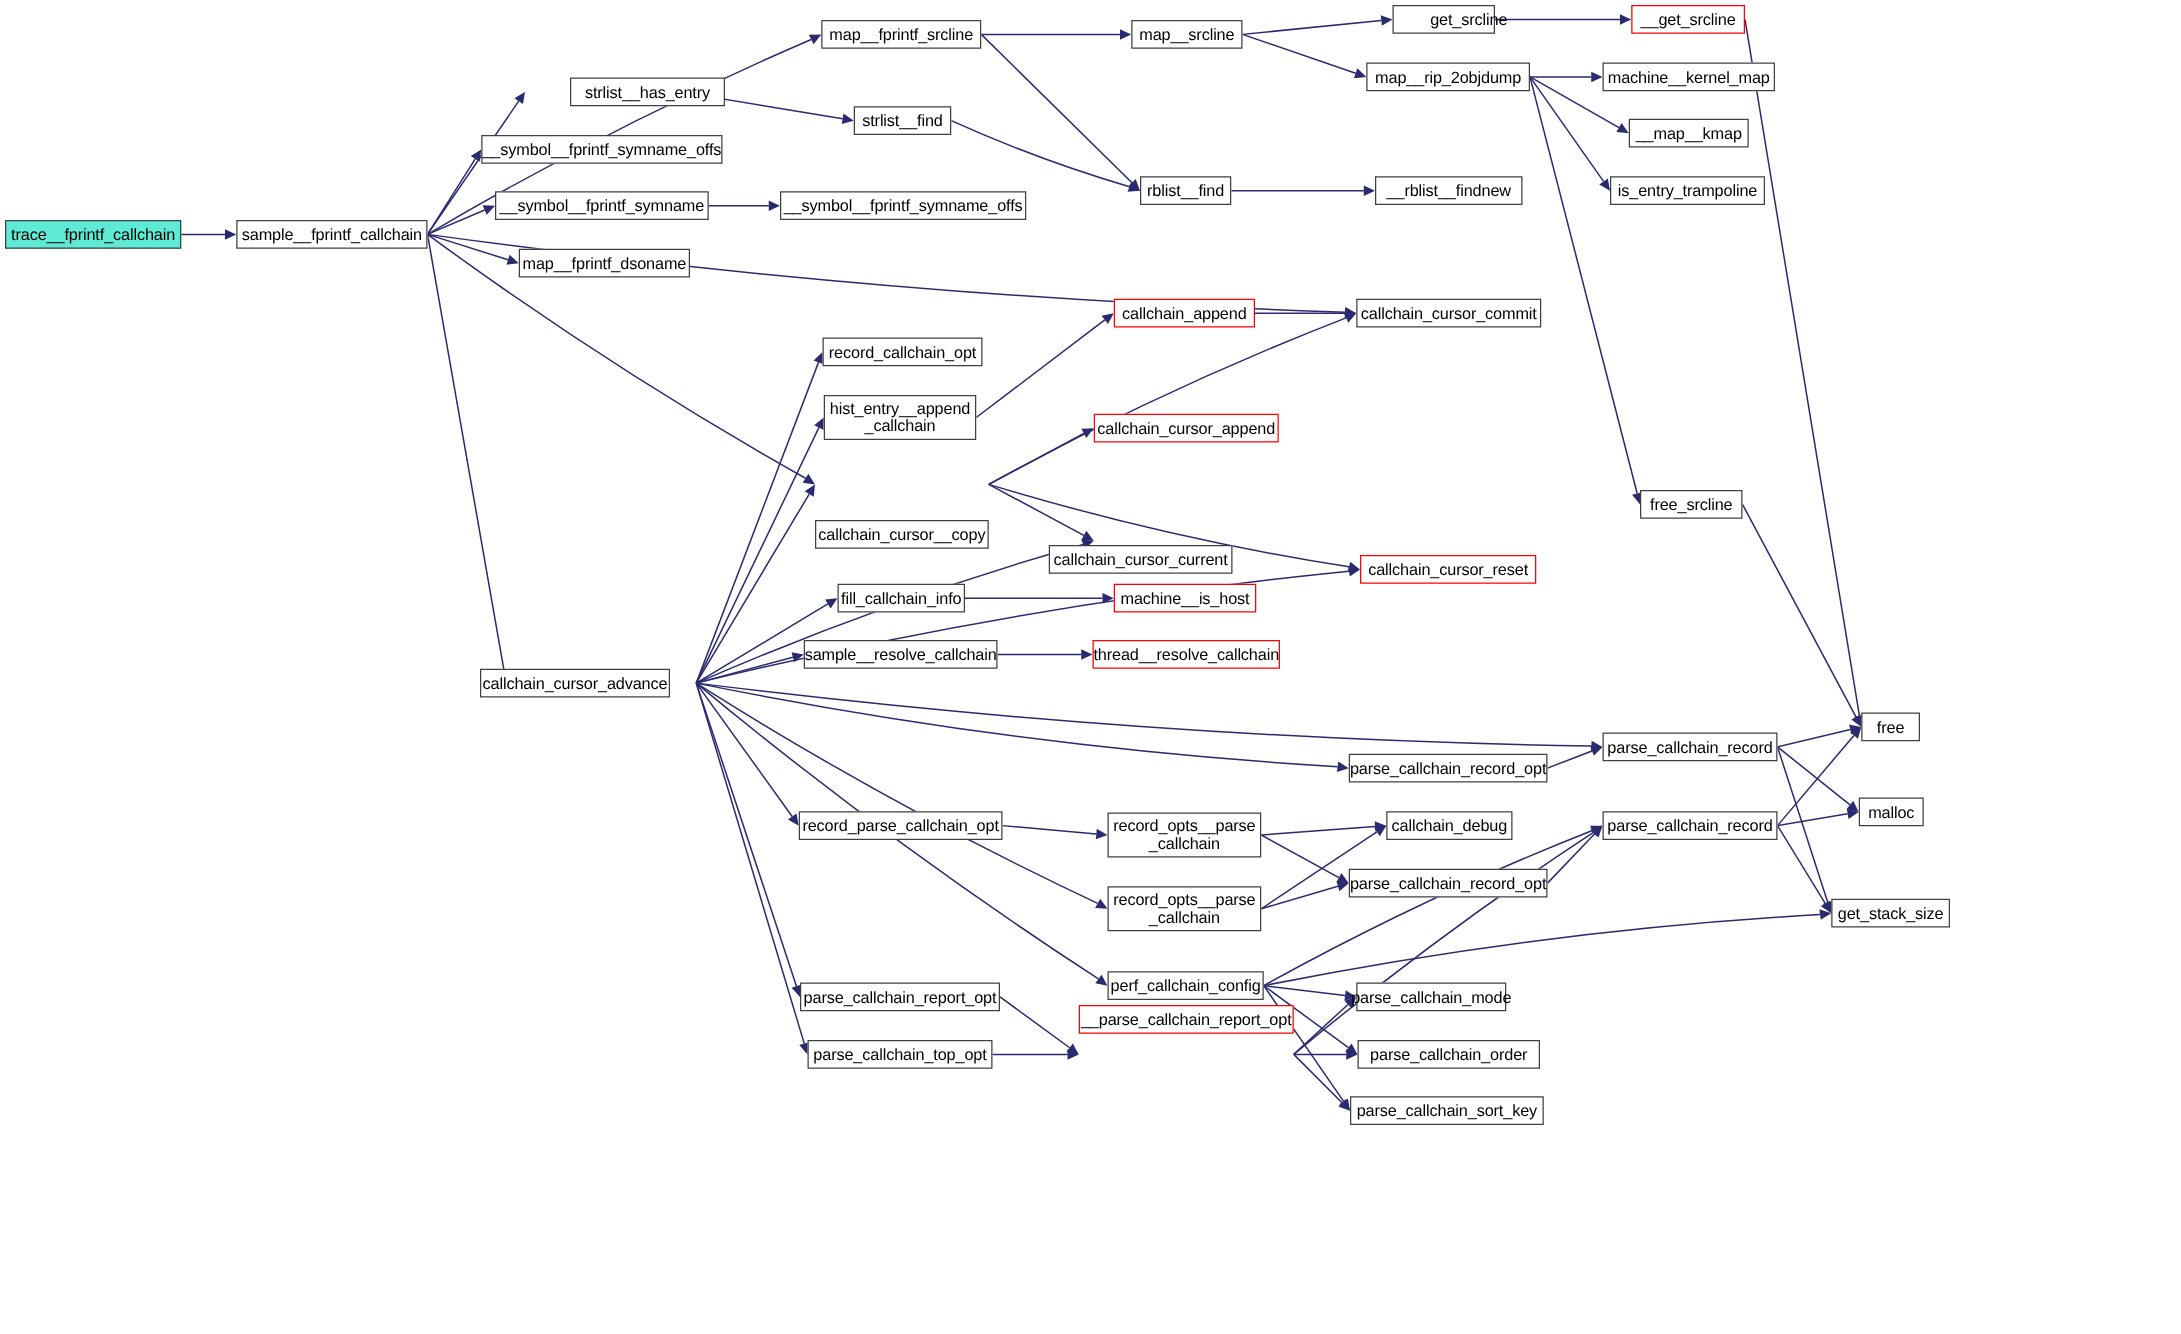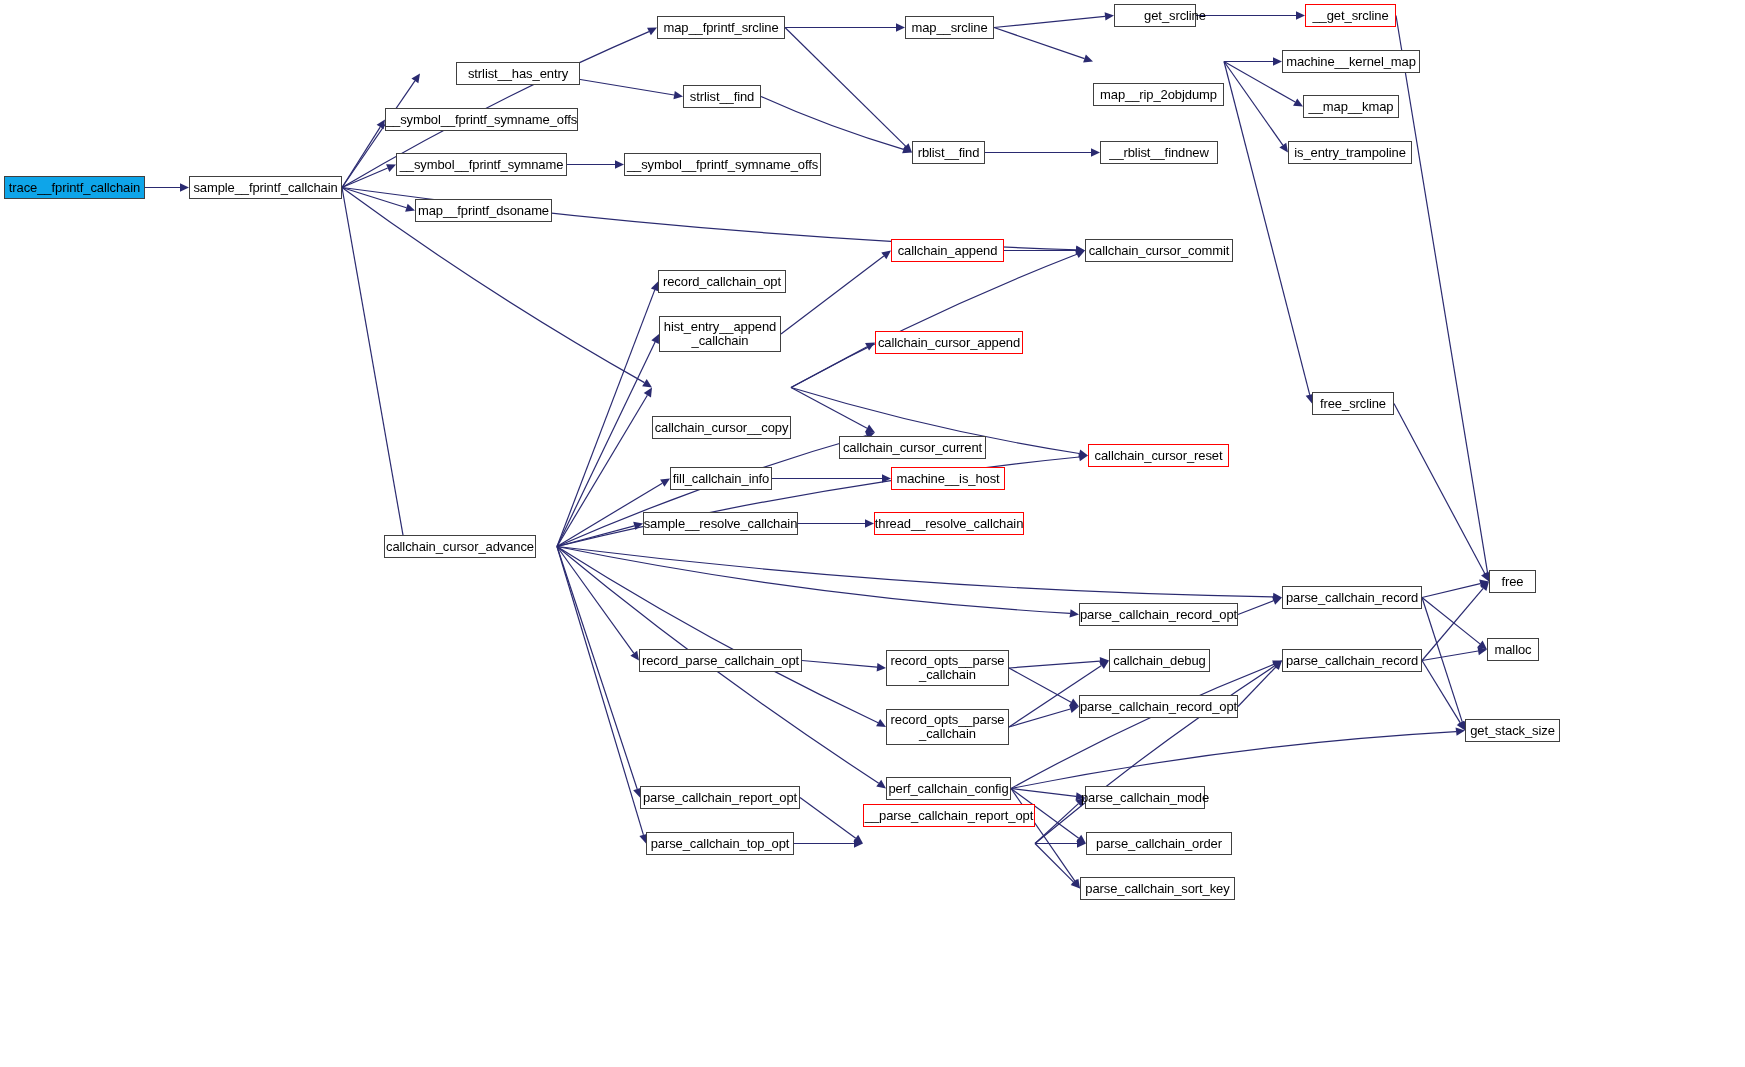--- a/index.html
+++ b/index.html
@@ -38,21 +38,21 @@
     line-height: 14px;
     letter-spacing: -0.1px;
     white-space: pre-line;
     padding: 0 3px;
     z-index: 5;
   }
   .node.red {
     border-color: #ff0000;
   }
   .node.root {
-    background: #0ea5e9;
+    background: #5eead4;
     border-color: #404040;
   }
   .edge {
     fill: none;
     stroke: #2a2a70;
     stroke-width: 1.2;
   }
   .arrowhead {
     fill: #2a2a70;
     stroke: none;
@@ -210,21 +210,21 @@
       <div class="node" style="left: 420px; top: 62px; width: 124px; height: 23px; margin-left: 36px;">strlist__has_entry</div>
       <div class="node" style="left: 385px; top: 108px; width: 193px; height: 23px;">__symbol__fprintf_symname_offs</div>
       <div class="node" style="left: 396px; top: 153px; width: 171px; height: 23px;">__symbol__fprintf_symname</div>
       <div class="node" style="left: 415px; top: 199px; width: 137px; height: 23px;">map__fprintf_dsoname</div>
       <div class="node" style="left: 657px; top: 16px; width: 128px; height: 23px;">map__fprintf_srcline</div>
       <div class="node" style="left: 683px; top: 85px; width: 78px; height: 23px;">strlist__find</div>
       <div class="node" style="left: 624px; top: 153px; width: 197px; height: 23px;">__symbol__fprintf_symname_offs</div>
       <div class="node" style="left: 912px; top: 141px; width: 73px; height: 23px;">rblist__find</div>
       <div class="node" style="left: 905px; top: 16px; width: 89px; height: 23px;">map__srcline</div>
       <div class="node" style="left: 1114px; top: 4px; width: 82px; height: 23px; padding-left: 43px;">get_srcline</div>
-      <div class="node" style="left: 1093px; top: 50px; width: 131px; height: 23px; margin-top: 33px;">map__rip_2objdump</div>
+      <div class="node" style="left: 1093px; top: 50px; width: 131px; height: 23px;">map__rip_2objdump</div>
       <div class="node red" style="left: 1305px; top: 4px; width: 91px; height: 23px;">__get_srcline</div>
       <div class="node" style="left: 1282px; top: 50px; width: 138px; height: 23px;">machine__kernel_map</div>
       <div class="node" style="left: 1303px; top: 95px; width: 96px; height: 23px;">__map__kmap</div>
       <div class="node" style="left: 1288px; top: 141px; width: 124px; height: 23px;">is_entry_trampoline</div>
       <div class="node" style="left: 1100px; top: 141px; width: 118px; height: 23px;">__rblist__findnew</div>
       <div class="node red" style="left: 891px; top: 239px; width: 113px; height: 23px;">callchain_append</div>
       <div class="node" style="left: 1085px; top: 239px; width: 148px; height: 23px;">callchain_cursor_commit</div>
       <div class="node" style="left: 658px; top: 270px; width: 128px; height: 23px;">record_callchain_opt</div>
       <div class="node" style="left: 659px; top: 316px; width: 122px; height: 36px;">hist_entry__append
 _callchain</div>

